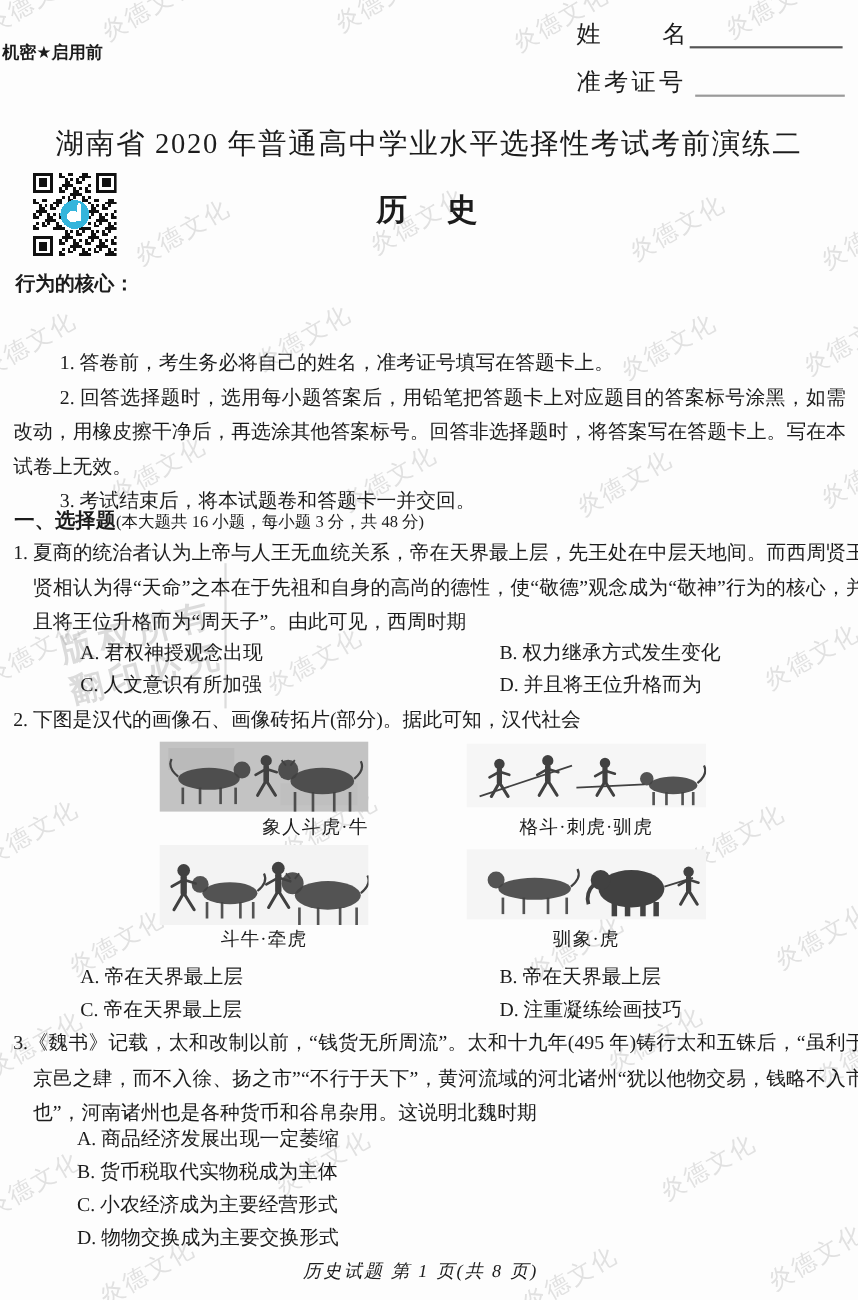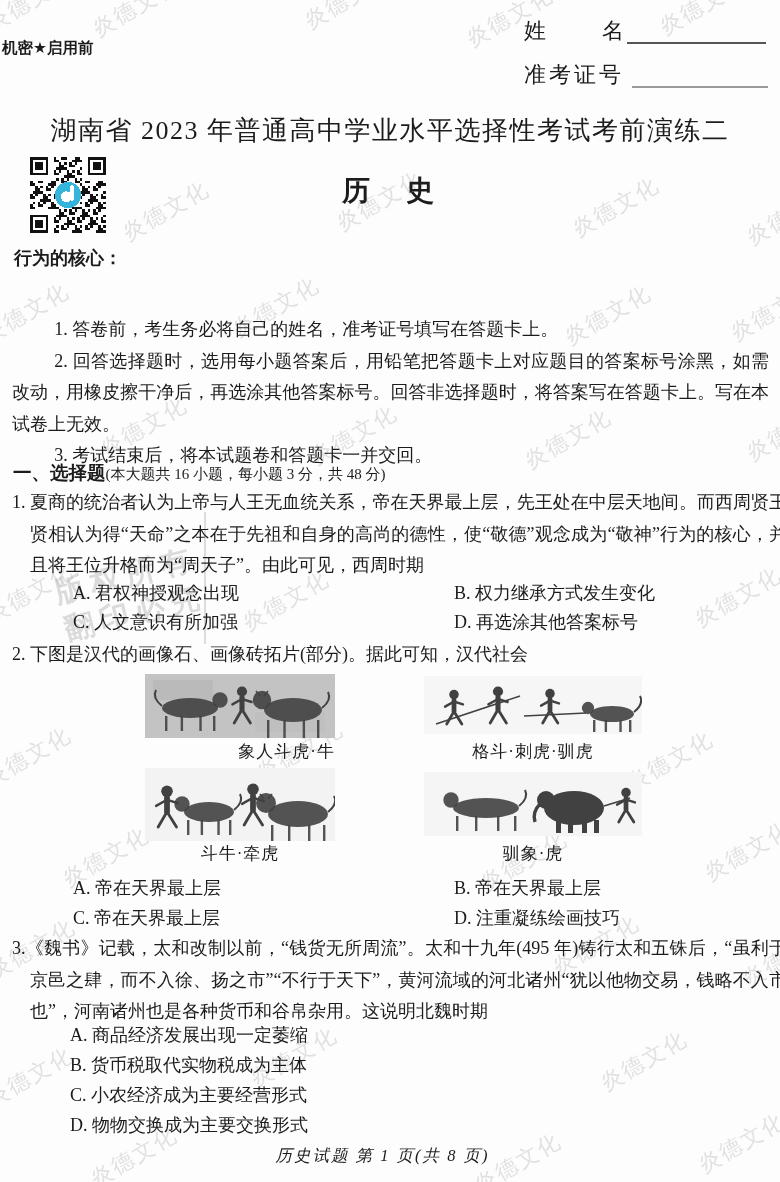--- a/index.html
+++ b/index.html
@@ -139,21 +139,21 @@
   </div>
   <div class="stamp-line"></div>
 
   <div class="secrecy">机密★启用前</div>
 
   <div class="name-label">姓　名</div>
   <div class="name-line"></div>
   <div class="ticket-label">准考证号</div>
   <div class="ticket-line"></div>
 
-  <h1 class="title">湖南省 2023 年普通高中学业水平选择性考试考前演练二</h1>
+  <h1 class="title">湖南省 2020 年普通高中学业水平选择性考试考前演练二</h1>
 
   <svg class="qr" id="qr" viewBox="0 0 29 29" shape-rendering="crispEdges">
       <rect x="0" y="0" width="29" height="29" fill="#ffffff"></rect>
       <rect x="0" y="9" width="1" height="1" fill="#111"></rect>
       <rect x="0" y="10" width="1" height="1" fill="#111"></rect>
       <rect x="0" y="14" width="1" height="1" fill="#111"></rect>
       <rect x="0" y="15" width="1" height="1" fill="#111"></rect>
       <rect x="0" y="18" width="1" height="1" fill="#111"></rect>
       <rect x="0" y="19" width="1" height="1" fill="#111"></rect>
       <rect x="1" y="10" width="1" height="1" fill="#111"></rect>
@@ -405,21 +405,21 @@
   </div>
 
   <div class="sec-head">
     <span class="sec-bold">一、选择题</span><span class="sec-meta">(本大题共 16 小题，每小题 3 分，共 48 分)</span>
   </div>
 
   <p class="q q1">1. 夏商的统治者认为上帝与人王无血统关系，帝在天界最上层，先王处在中层天地间。而西周贤王贤相认为得“天命”之本在于先祖和自身的高尚的德性，使“敬德”观念成为“敬神”行为的核心，并且将王位升格而为“周天子”。由此可见，西周时期</p>
   <div class="opt" style="left:454px;top:581px">B. 权力继承方式发生变化</div>
   <div class="opt" style="left:73px;top:581px">A. 君权神授观念出现</div>
   <div class="opt" style="left:73px;top:610px">C. 人文意识有所加强</div>
-  <div class="opt" style="left:454px;top:610px">D. 再选涂其他答案标号</div>
+  <div class="opt" style="left:454px;top:610px">D. 并且将王位升格而为</div>
 
   <p class="q q2">2. 下图是汉代的画像石、画像砖拓片(部分)。据此可知，汉代社会</p>
 
   <svg class="fig fig1" id="fig1" viewBox="0 0 190 64">
       <rect x="0" y="0" width="190" height="64" fill="#c3c3c3"></rect>
       <rect x="8" y="6" width="60" height="20" fill="#b7b7b7" opacity="0.7"></rect>
       <rect x="110" y="38" width="70" height="20" fill="#bdbdbd" opacity="0.7"></rect>
       <g fill="#414141" stroke="none" fill-opacity="0.9">
         <ellipse cx="45" cy="34" rx="28" ry="10"></ellipse>
         <circle cx="75" cy="26" r="7.692307692307692"></circle>

